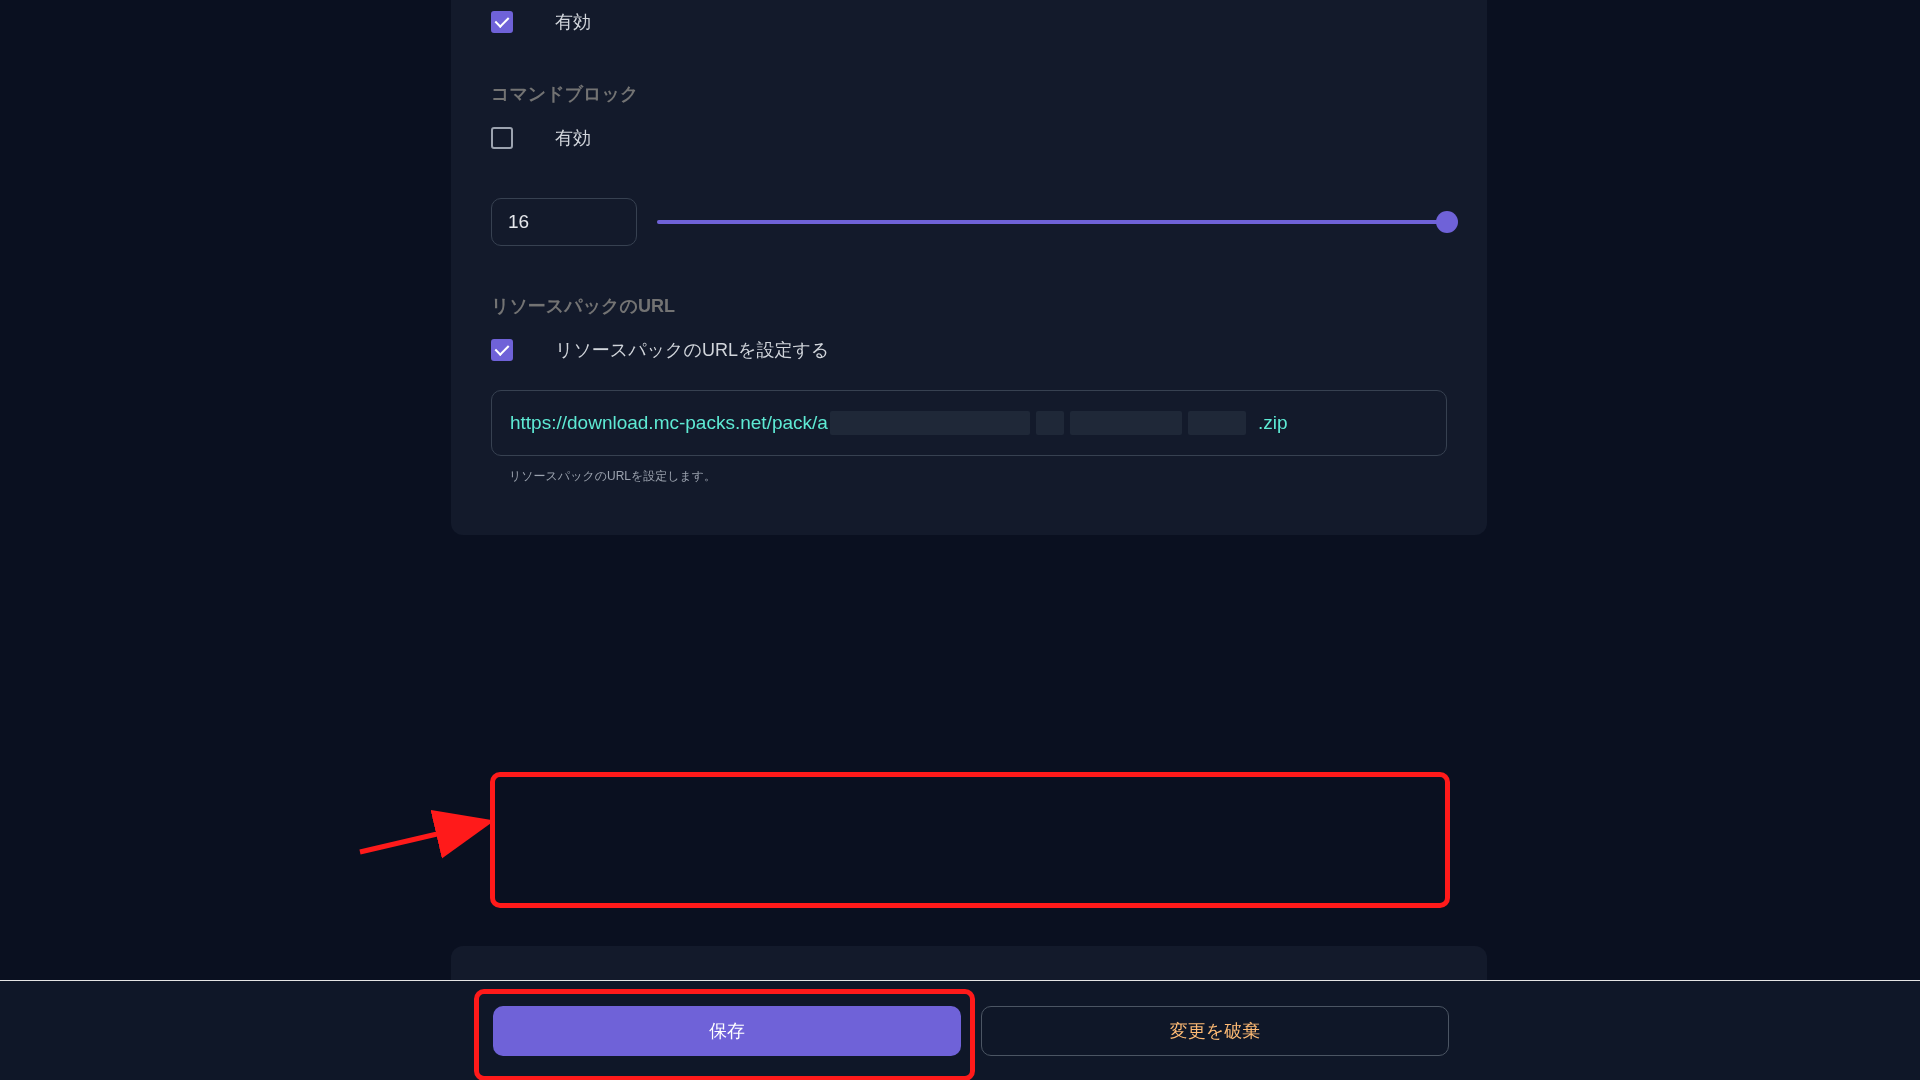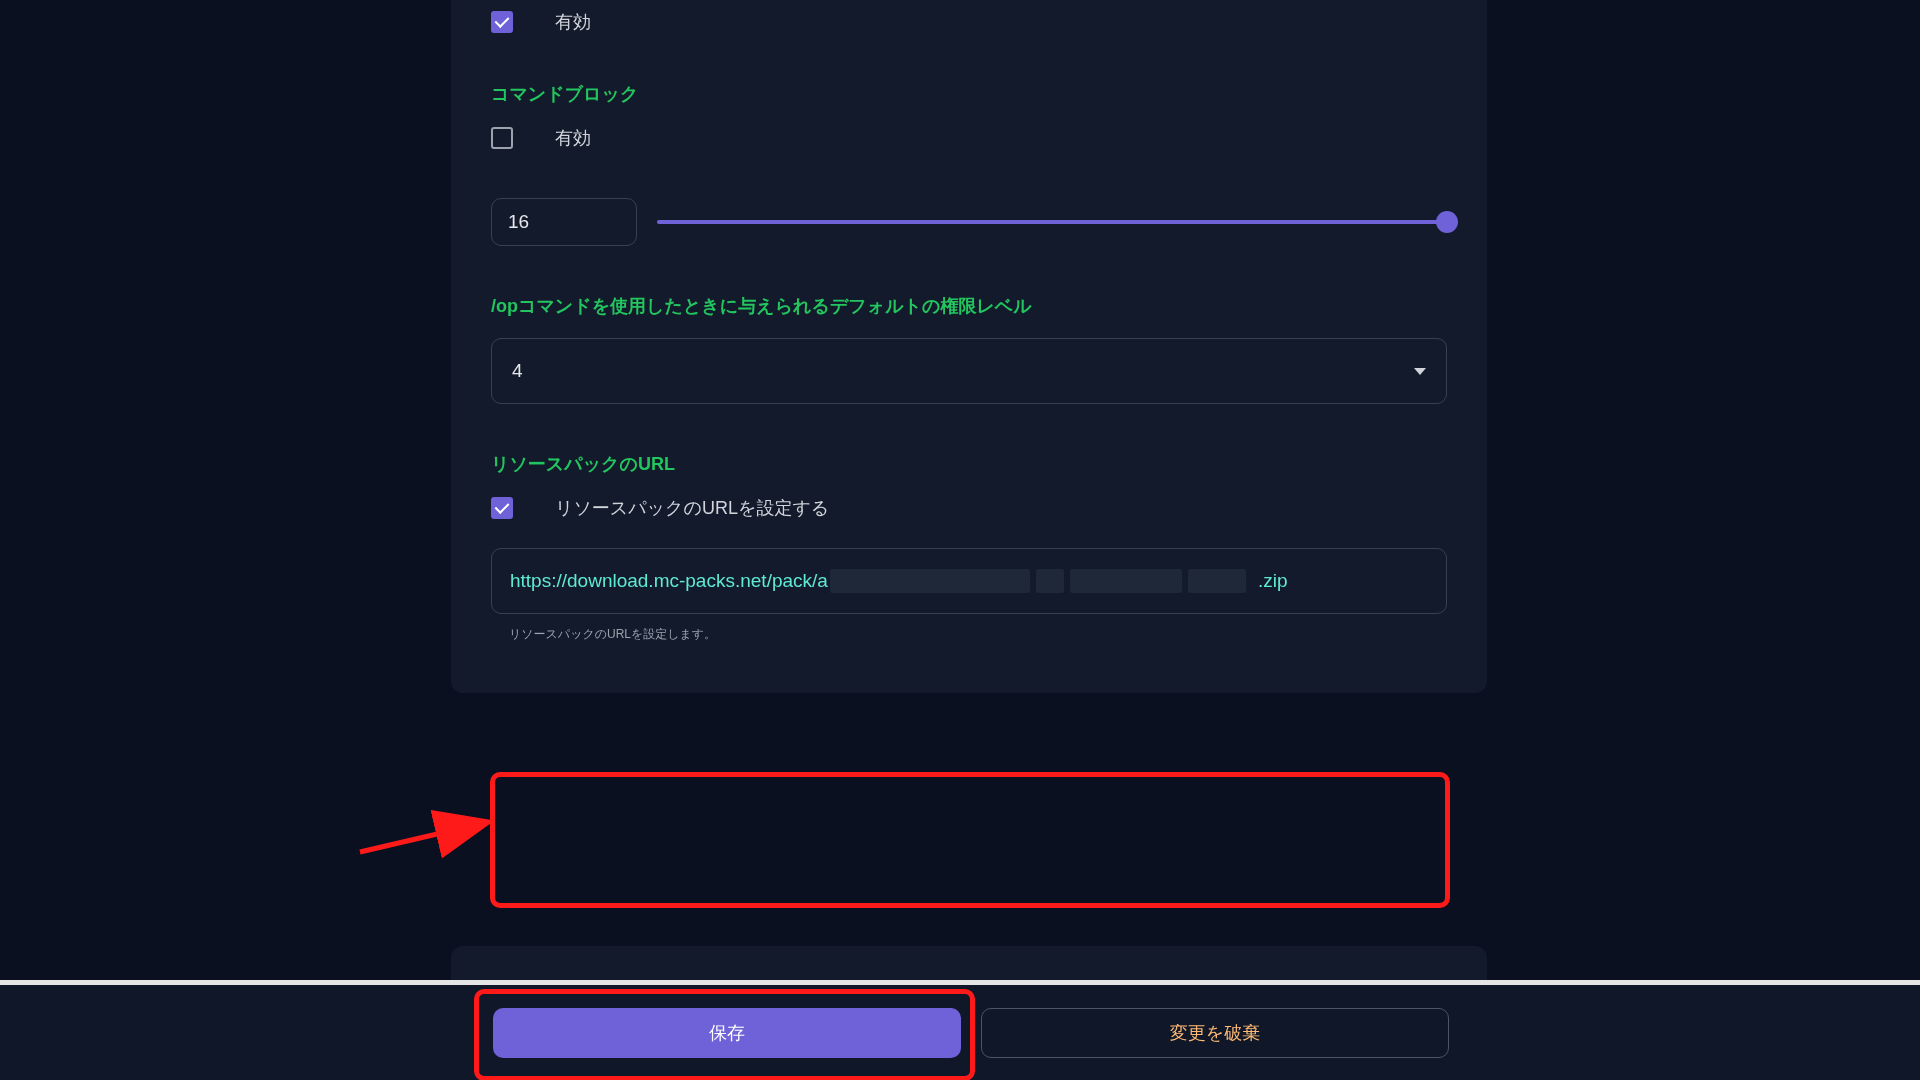--- a/index.html
+++ b/index.html
@@ -18,21 +18,21 @@
     top: -20px;
     width: 1036px;
     background: #131a2b;
     border-radius: 12px;
     padding: 30px 40px 40px 40px;
   }
   .form-group { margin-bottom: 48px; }
   .group-label {
     font-size: 18px;
     font-weight: 700;
-    color: #22c55e;
+    color: #737373;
     margin-bottom: 20px;
   }
   .checkbox-row {
     display: flex;
     align-items: center;
     gap: 14px;
   }
   .checkbox {
     width: 22px;
     height: 22px;
@@ -170,21 +170,21 @@
     background: #131a2b;
     border-radius: 12px 12px 0 0;
   }
   .bottom-bar {
     position: absolute;
     left: 0;
     top: 980px;
     width: 1920px;
     height: 100px;
     background: #0f1728;
-    border-top: 5px solid #e5e5e5;
+    border-top: 1px solid #e5e5e5;
     display: flex;
     align-items: center;
     padding-left: 493px;
     gap: 20px;
   }
   .btn-primary {
     width: 468px;
     height: 50px;
     background: #6f62d8;
     border-radius: 10px;
@@ -234,27 +234,20 @@
       <input class="num-input" value="16" style="">
       <div class="slider-wrap">
         <div class="slider-track"></div>
         <div class="slider-fill" style="width:100%;"></div>
         <div class="slider-thumb" style="left:100%;"></div>
       </div>
     </div>
   </div>
 
 
-  <div class="form-group">
-    <div class="group-label">/opコマンドを使用したときに与えられるデフォルトの権限レベル</div>
-    <div class="select">
-      <span>4</span>
-      <span class="caret-down"></span>
-    </div>
-  </div>
 
   <div class="form-group" style="margin-bottom:10px;">
     <div class="group-label">リソースパックのURL</div>
     <div class="checkbox-row" style="margin-bottom:28px;">
       <div class="checkbox checked"></div>
       <span class="checkbox-label">リソースパックのURLを設定する</span>
     </div>
 
     <div class="url-input-wrap">
       <span class="url-text">https://download.mc-packs.net/pack/a</span>

